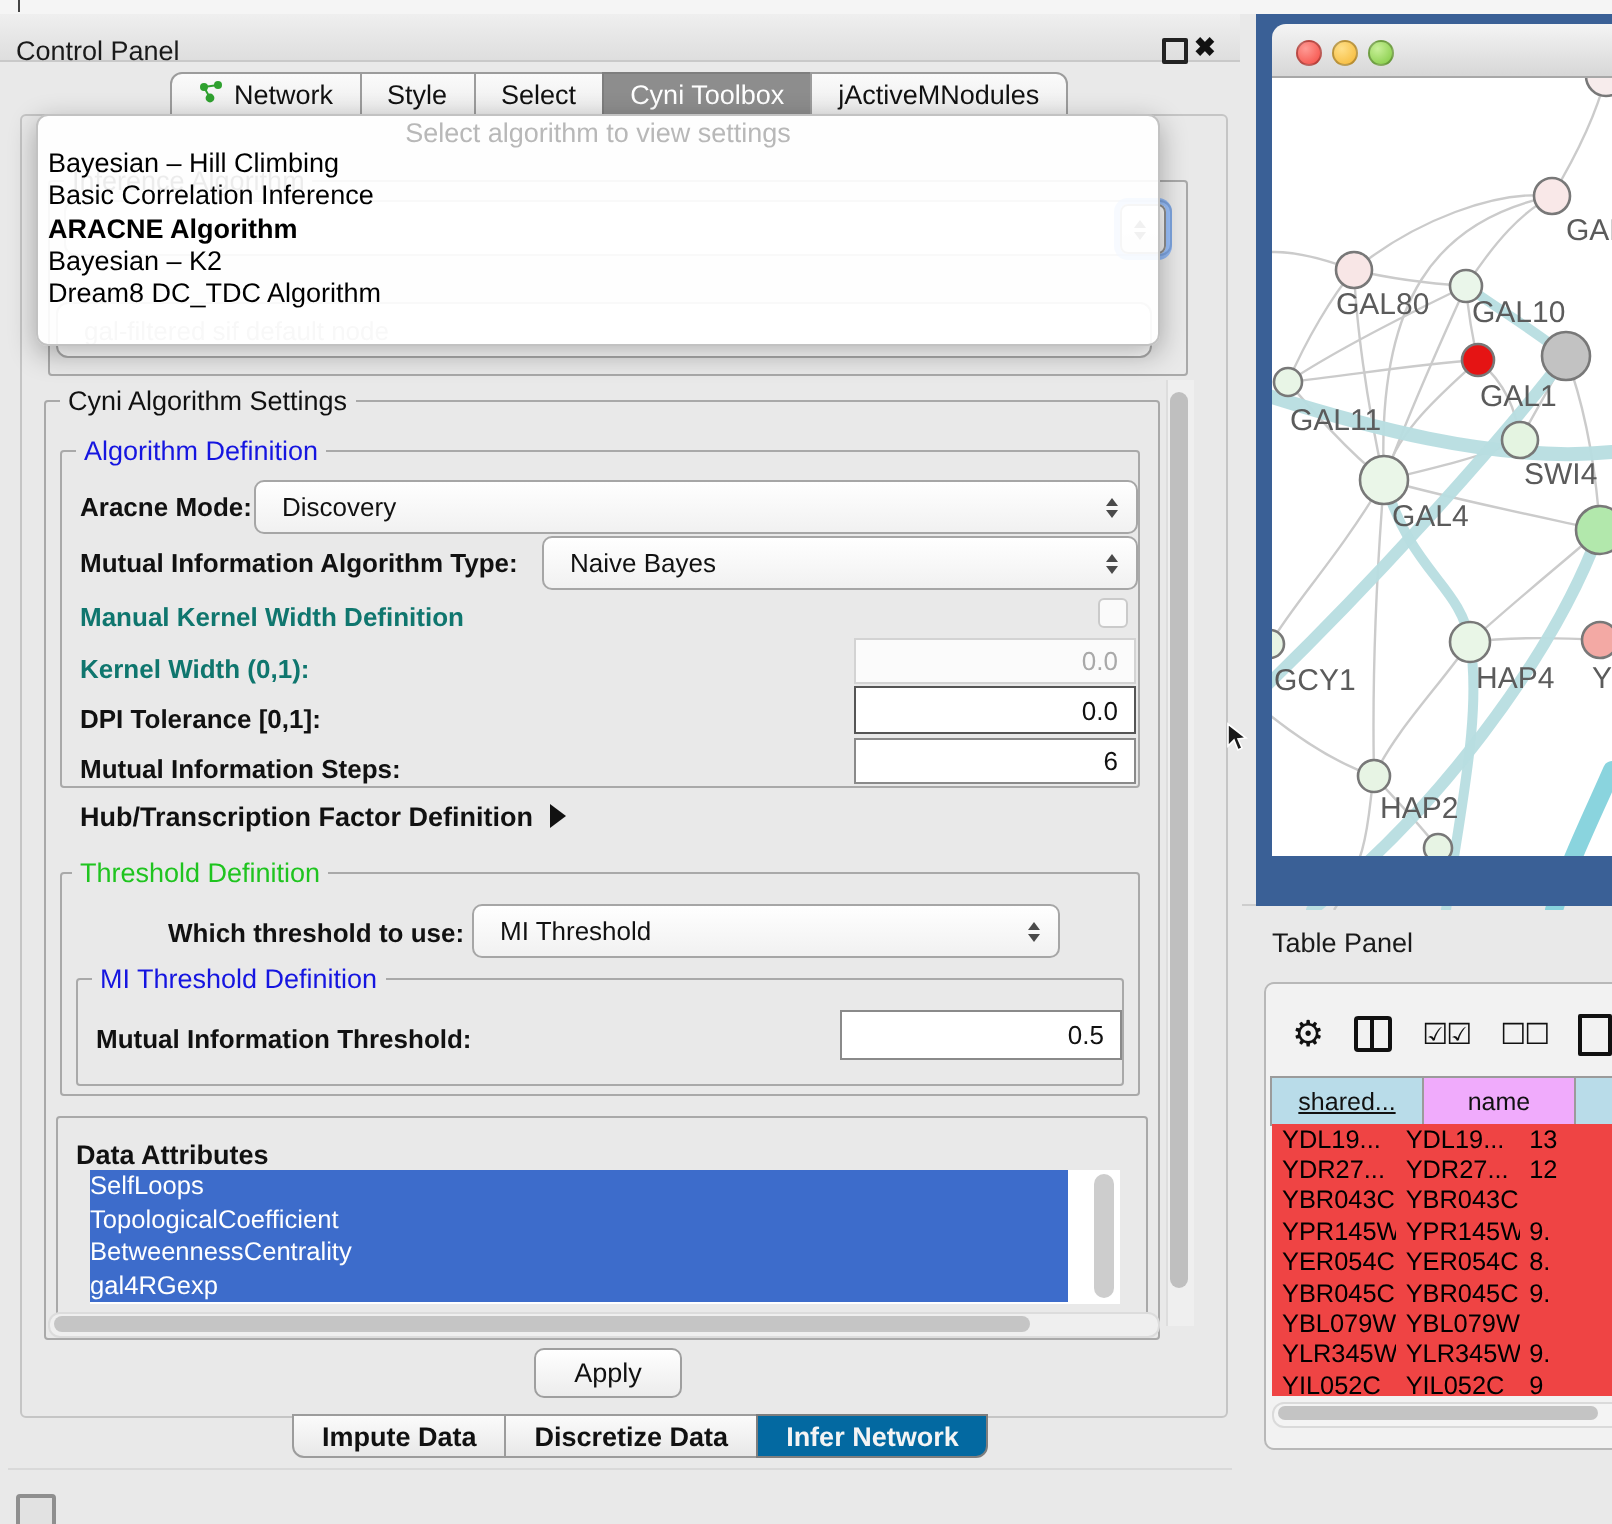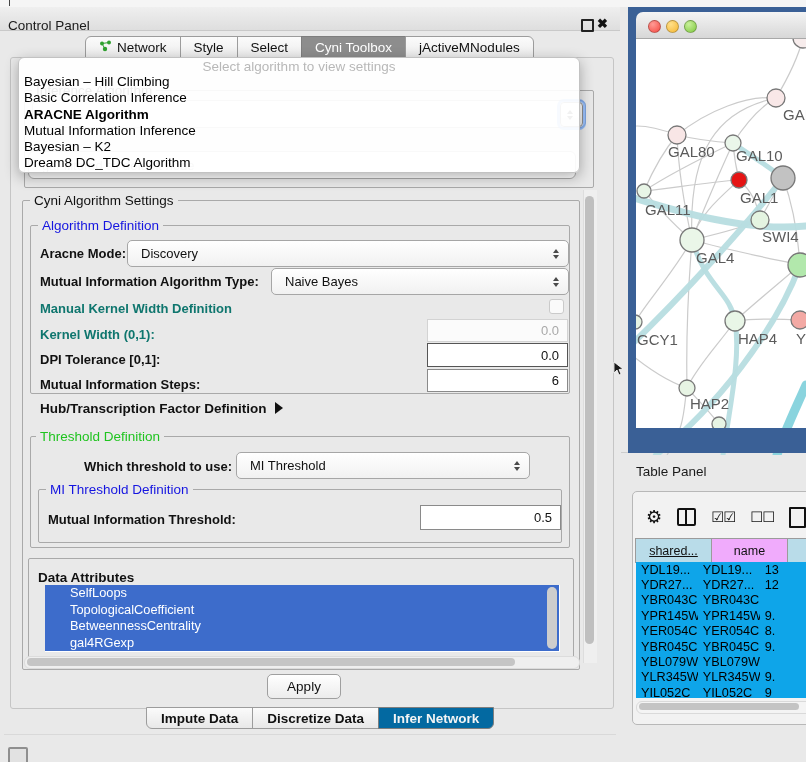--- a/index.html
+++ b/index.html
@@ -35,21 +35,21 @@
   .arrs i{width:0;height:0;border-left:3.5px solid transparent;border-right:3.5px solid transparent;}
   .arrs .up{border-bottom:4.5px solid #4A4A4A;}
   .arrs .dn{border-top:4.5px solid #4A4A4A;}
   .numfield{position:absolute;background:#FFF;border:1px solid #8A8A8A;font-size:13px;color:#111;display:flex;align-items:center;justify-content:flex-end;padding-right:8px;}
   .numfield.dis{background:#FBFBFB;border-color:#D3D3D3;color:#A9A9A9;}
   .checkbox{position:absolute;width:13px;height:13px;background:#FAFAFA;border:1px solid #CACACA;border-radius:3px;}
   .tri-right{display:inline-block;width:0;height:0;border-top:6px solid transparent;border-bottom:6px solid transparent;border-left:8px solid #111;margin-left:8px;vertical-align:-1px;}
   .tri-down{display:inline-block;width:0;height:0;border-left:6px solid transparent;border-right:6px solid transparent;border-top:8px solid #111;margin-left:6px;vertical-align:1px;}
   
   #attrList{left:45px;top:585px;width:515px;height:67px;background:#FFF;overflow:hidden;}
-  .attr-item{height:16.5px;line-height:16.5px;background:#3D6CCB;color:#FFF;font-size:12.8px;padding-left:25px;width:489px;white-space:nowrap;}
+  .attr-item{height:16.5px;line-height:16.5px;background:#3D6CCB;color:#FFF;font-size:12.8px;padding-left:0;width:489px;white-space:nowrap;}
   #attrVThumb{left:547px;top:587px;width:10px;height:62px;background:#CDCDCD;border-radius:5px;}
   #hscroll{left:24px;top:656px;width:554px;height:11px;background:#EFEFEF;border:1px solid #DCDCDC;border-radius:6px;}
   #hthumb{left:27px;top:658px;width:488px;height:8px;background:#C5C5C5;border-radius:4px;}
   #vscroll{left:583px;top:190px;width:13px;height:473px;background:#EFEFEF;border-left:1px solid #DDD;}
   #vthumb{left:585px;top:196px;width:9px;height:448px;background:#BFBFBF;border-radius:5px;}
   #applyBtn{left:267px;top:674px;width:72px;height:23px;background:linear-gradient(#FFF,#ECECEC);border:1px solid #9F9F9F;border-radius:5px;font-size:13.5px;color:#111;display:flex;align-items:center;justify-content:center;}
   
   #popup{left:18px;top:57px;width:560px;height:114px;background:rgba(255,255,255,0.92);border:1px solid #C2C2C2;border-radius:6px;box-shadow:0 4px 14px rgba(0,0,0,0.30);z-index:50;}
   .pophint{height:15px;text-align:center;color:#B8B8B8;font-size:13.5px;padding-top:1px;}
   .popup-item{height:16.3px;line-height:16.3px;padding-left:5px;font-size:13.5px;color:#000;white-space:nowrap;}
@@ -71,21 +71,21 @@
   #tpToolbar{left:646px;top:503px;height:28px;display:flex;align-items:center;gap:15px;z-index:3;}
   .tpicon{color:#111;display:inline-block;}
   .settings-gear-icon{font-size:18px;}
   .checked-columns-icon,.unchecked-columns-icon{font-size:14.5px;letter-spacing:-1px;}
   .split-columns-icon{width:15px;height:14px;border:2px solid #111;border-radius:2px;position:relative;}
   .split-columns-icon::after{content:'';position:absolute;left:6px;top:0;bottom:0;width:2px;background:#111;}
   .create-table-icon{width:13px;height:17px;border:2px solid #111;border-radius:1px;}
   #tblHeader{left:636px;top:538px;display:flex;z-index:2;}
   .th{height:23px;border:1px solid #9B9B9B;margin-left:-1px;display:flex;align-items:center;justify-content:center;font-size:12.5px;color:#111;background:#f0abfc;overflow:hidden;}
   .th.bluehead{background:#B9DCE9;}
-  #tblRows{left:636px;top:562px;width:170px;height:136px;overflow:hidden;background:#0ea5e9;z-index:2;}
+  #tblRows{left:636px;top:562px;width:170px;height:136px;overflow:hidden;background:#ef4444;z-index:2;}
   .trow{display:flex;height:15.4px;align-items:center;}
   .td{font-size:12.7px;color:#000;white-space:nowrap;overflow:hidden;padding-left:5px;}
   #tblHScroll{left:636px;top:701px;width:176px;height:11px;background:#F4F4F4;border:1px solid #DADADA;border-radius:6px;z-index:2;}
   #tblHThumb{left:639px;top:703px;width:160px;height:7px;background:#C4C4C4;border-radius:4px;z-index:3;}
   #miniPanelIcon{left:8px;top:747px;width:16px;height:15px;border:2px solid #8F8F8F;border-radius:2px;background:#E2E2E2;}
   #topTick{left:9px;top:0;width:1px;height:6px;background:#444;}
   #topStrip{left:0;top:0;width:806px;height:7px;background:#F5F5F5;}
   #bottomEdge{left:4px;top:734px;width:612px;height:1px;background:#D9D9D9;}
   #cursor{left:613px;top:361px;z-index:60;}
 </style>
@@ -142,21 +142,20 @@
   <div class="ghost-combo" style="left:28px;top:151px;width:546px;height:26px;z-index:2;">
     <span class="ctext">gal-filtered sif default node</span>
   </div>
 
   <div class="abs" id="popup">
     <div class="pophint">Select algorithm to view settings</div>
     <div id="popupItems">
         <div class="popup-item">Bayesian – Hill Climbing</div>
         <div class="popup-item">Basic Correlation Inference</div>
         <div class="popup-item bold">ARACNE Algorithm</div>
-        <div class="popup-item">Mutual Information Inference</div>
         <div class="popup-item">Bayesian – K2</div>
         <div class="popup-item">Dream8 DC_TDC Algorithm</div>
       </div>
   </div>
 
   <div class="group" style="left:22px;top:200px;width:556px;height:468px;z-index:5;"></div>
   <div class="glabel" style="left:30px;top:193px;z-index:6;">Cyni Algorithm Settings</div>
 
   <div class="group" style="left:30px;top:225px;width:538px;height:167px;z-index:6;"></div>
   <div class="glabel blue" style="left:38px;top:218px;z-index:7;">Algorithm Definition</div>

